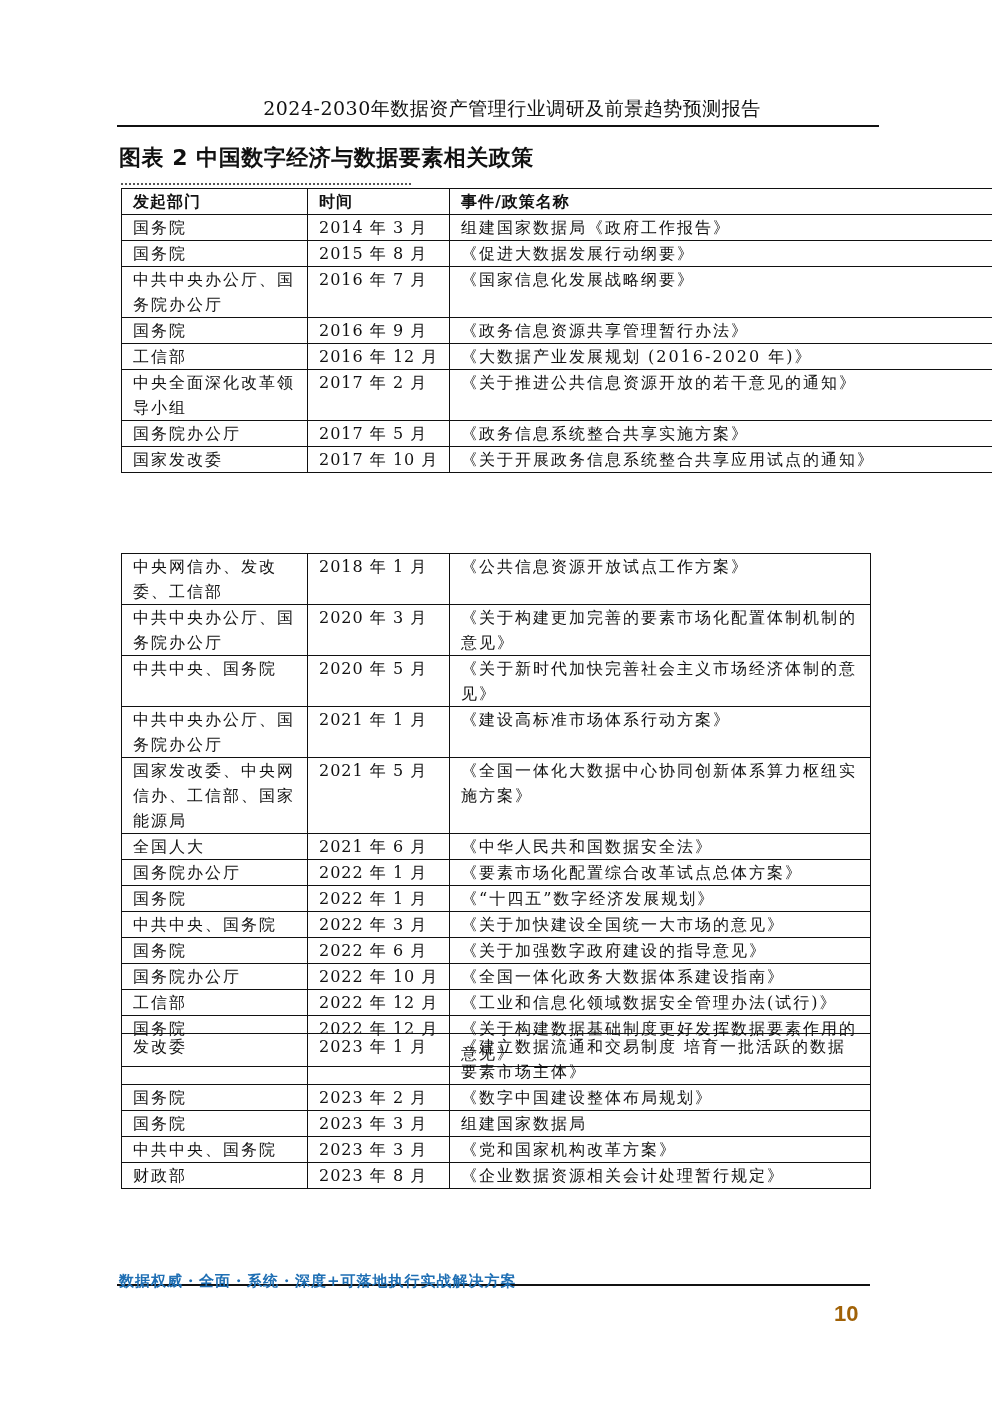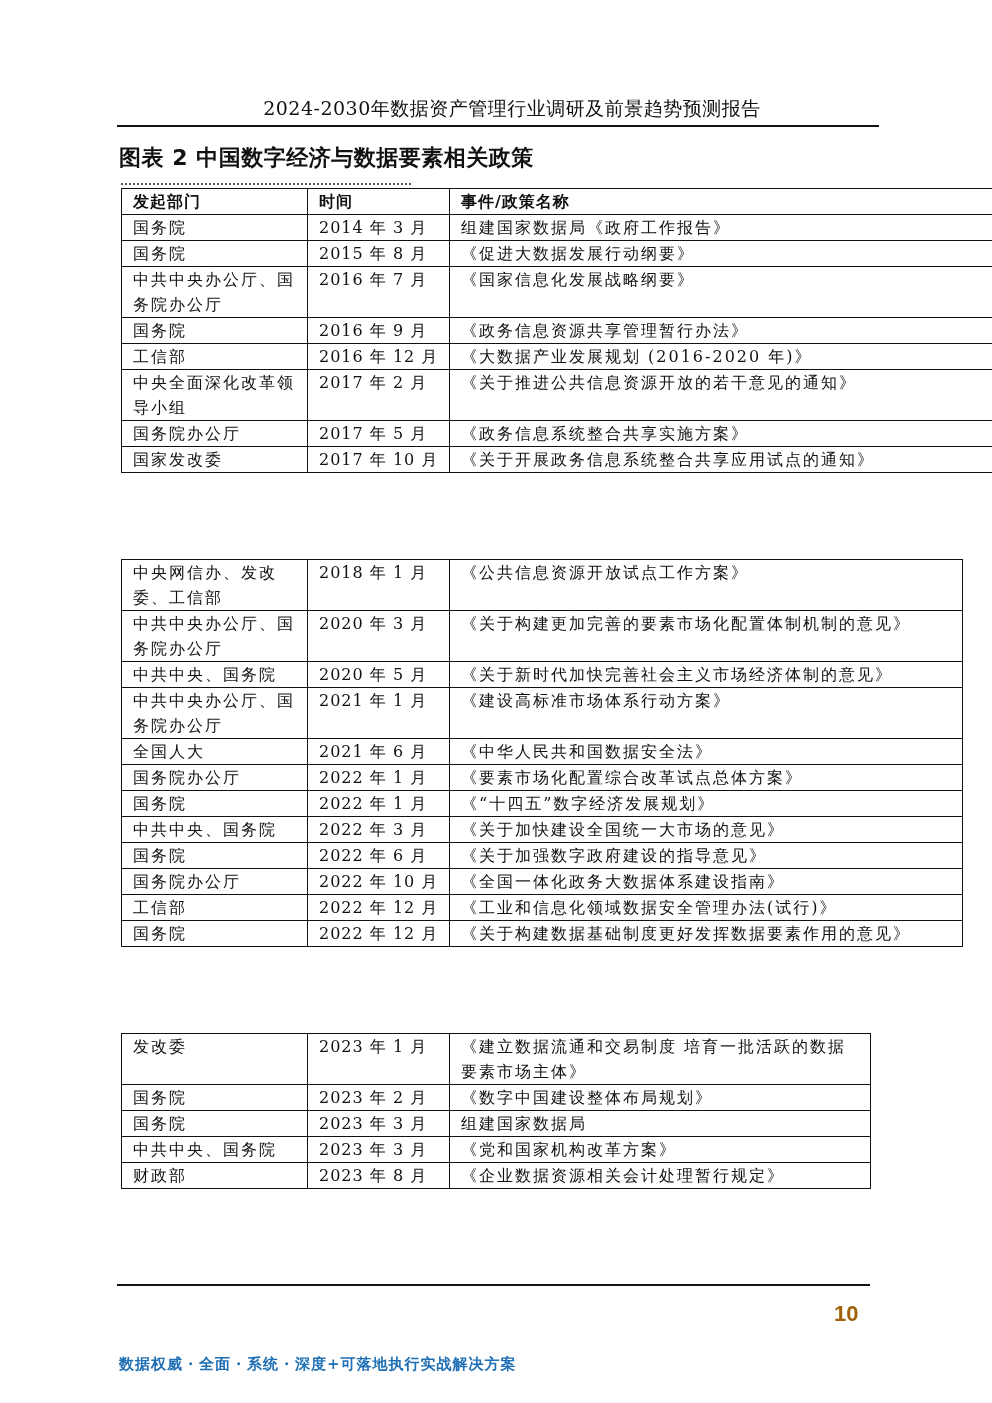--- a/index.html
+++ b/index.html
@@ -30,30 +30,30 @@
   table.policy td {
     border: 1.5px solid #111; vertical-align: top; padding: 0 8px 0 11px;
     letter-spacing: 2px;
   }
   table.policy td.col-time { padding-left: 11px; letter-spacing: 1px; }
   table.policy tr.head td {
     font-family: "DejaVu Sans", "Liberation Sans", sans-serif; font-weight: bold;
     letter-spacing: 1px;
   }
   .t1 { left: 121px; top: 188px; width: 900px; }
-  .t2 { left: 121px; top: 553px; width: 842px; margin-top: 6px; }
+  .t2 { left: 121px; top: 553px; width: 750px; }
   .t3 { left: 121px; top: 1033px; width: 750px; }
   col.c1 { width: 186px; }
   col.c2 { width: 142px; }
   col.c3 { width: auto; }
   .footer-rule {
     position: absolute; left: 117px; width: 753px; top: 1284px; height: 2px; background: #111;
   }
   .footer-slogan {
-    position: absolute; left: 119px; top: 1355px;
+    position: absolute; left: 119px; top: 1272px;
     font-family: "DejaVu Serif", "Liberation Serif", serif; font-weight: bold;
     font-size: 15px; color: #1f6fb4; letter-spacing: 1px;
   }
   .page-number {
     position: absolute; left: 834px; top: 1301px;
     font-family: "Liberation Sans", sans-serif; font-weight: bold; font-size: 22px; color: #a16207;
   }
 </style>
 </head>
 <body>
@@ -140,20 +140,25 @@
         <td>中共中央、国务院</td>
         <td class="col-time">2020 年 5 月</td>
         <td>《关于新时代加快完善社会主义市场经济体制的意见》</td>
       </tr>
       <tr>
         <td>中共中央办公厅、国务院办公厅</td>
         <td class="col-time">2021 年 1 月</td>
         <td>《建设高标准市场体系行动方案》</td>
       </tr>
       <tr>
+        <td>国家发改委、中央网信办、工信部、国家能源局</td>
+        <td class="col-time">2021 年 5 月</td>
+        <td>《全国一体化大数据中心协同创新体系算力枢纽实施方案》</td>
+      </tr>
+      <tr>
         <td>全国人大</td>
         <td class="col-time">2021 年 6 月</td>
         <td>《中华人民共和国数据安全法》</td>
       </tr>
       <tr>
         <td>国务院办公厅</td>
         <td class="col-time">2022 年 1 月</td>
         <td>《要素市场化配置综合改革试点总体方案》</td>
       </tr>
       <tr>

